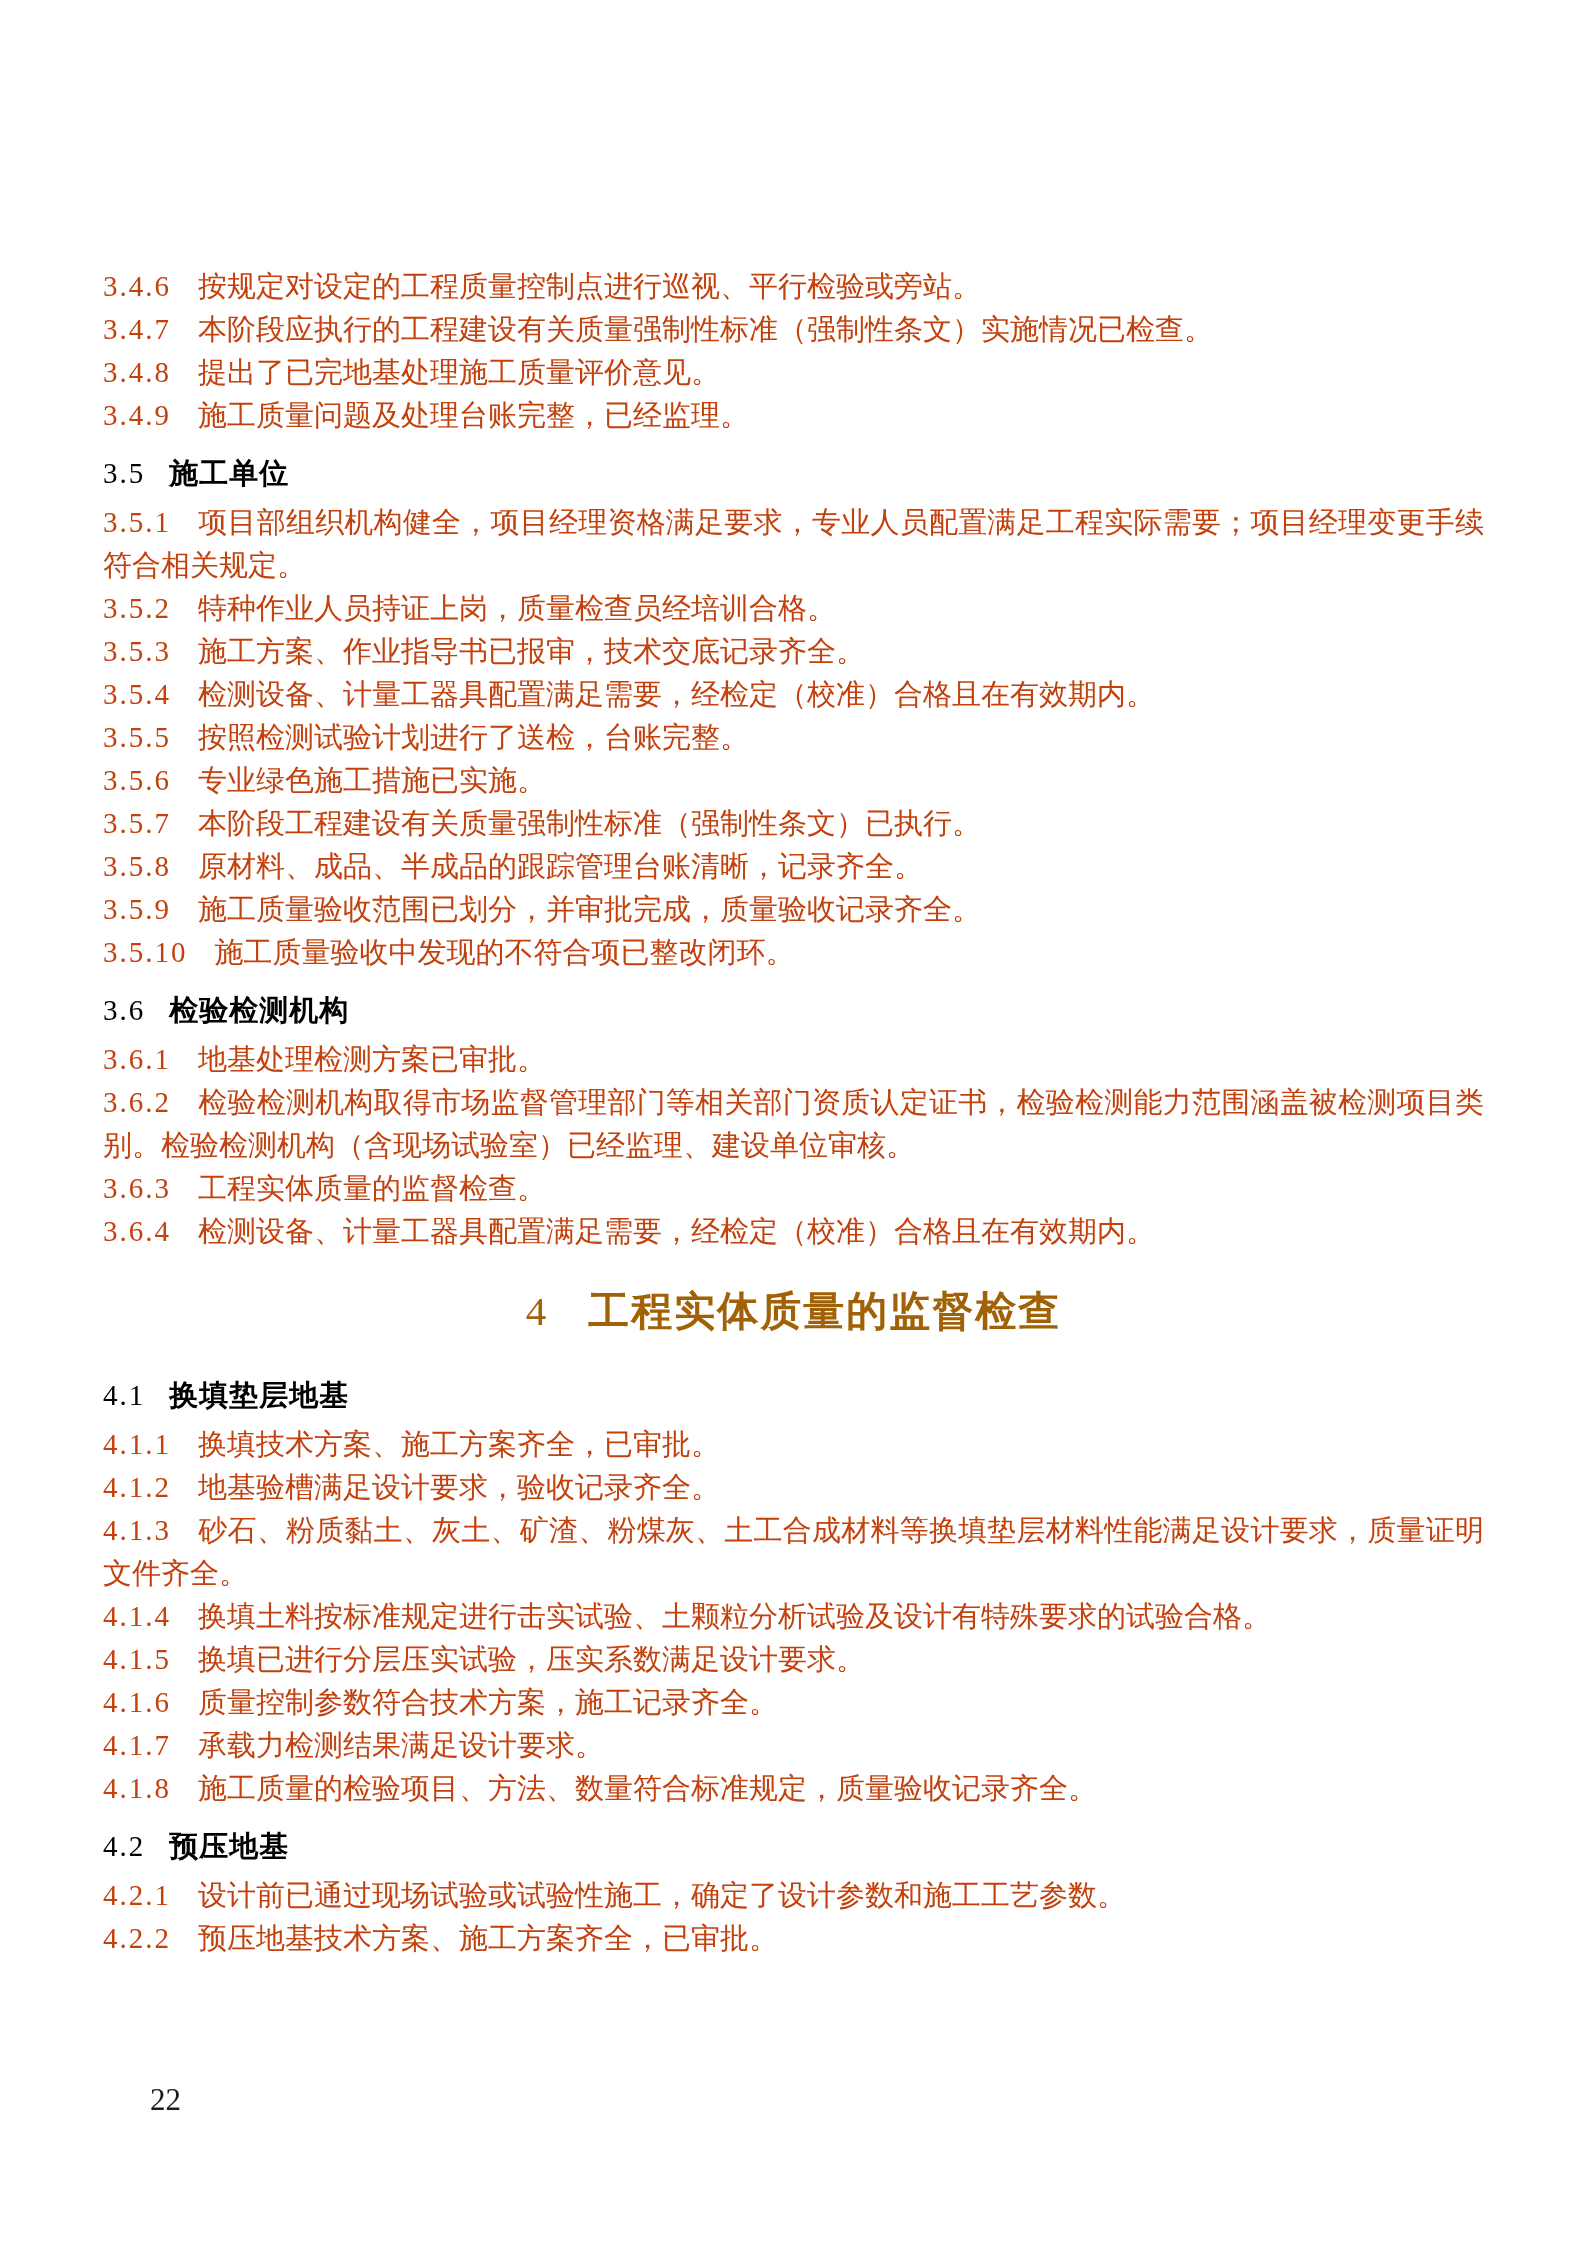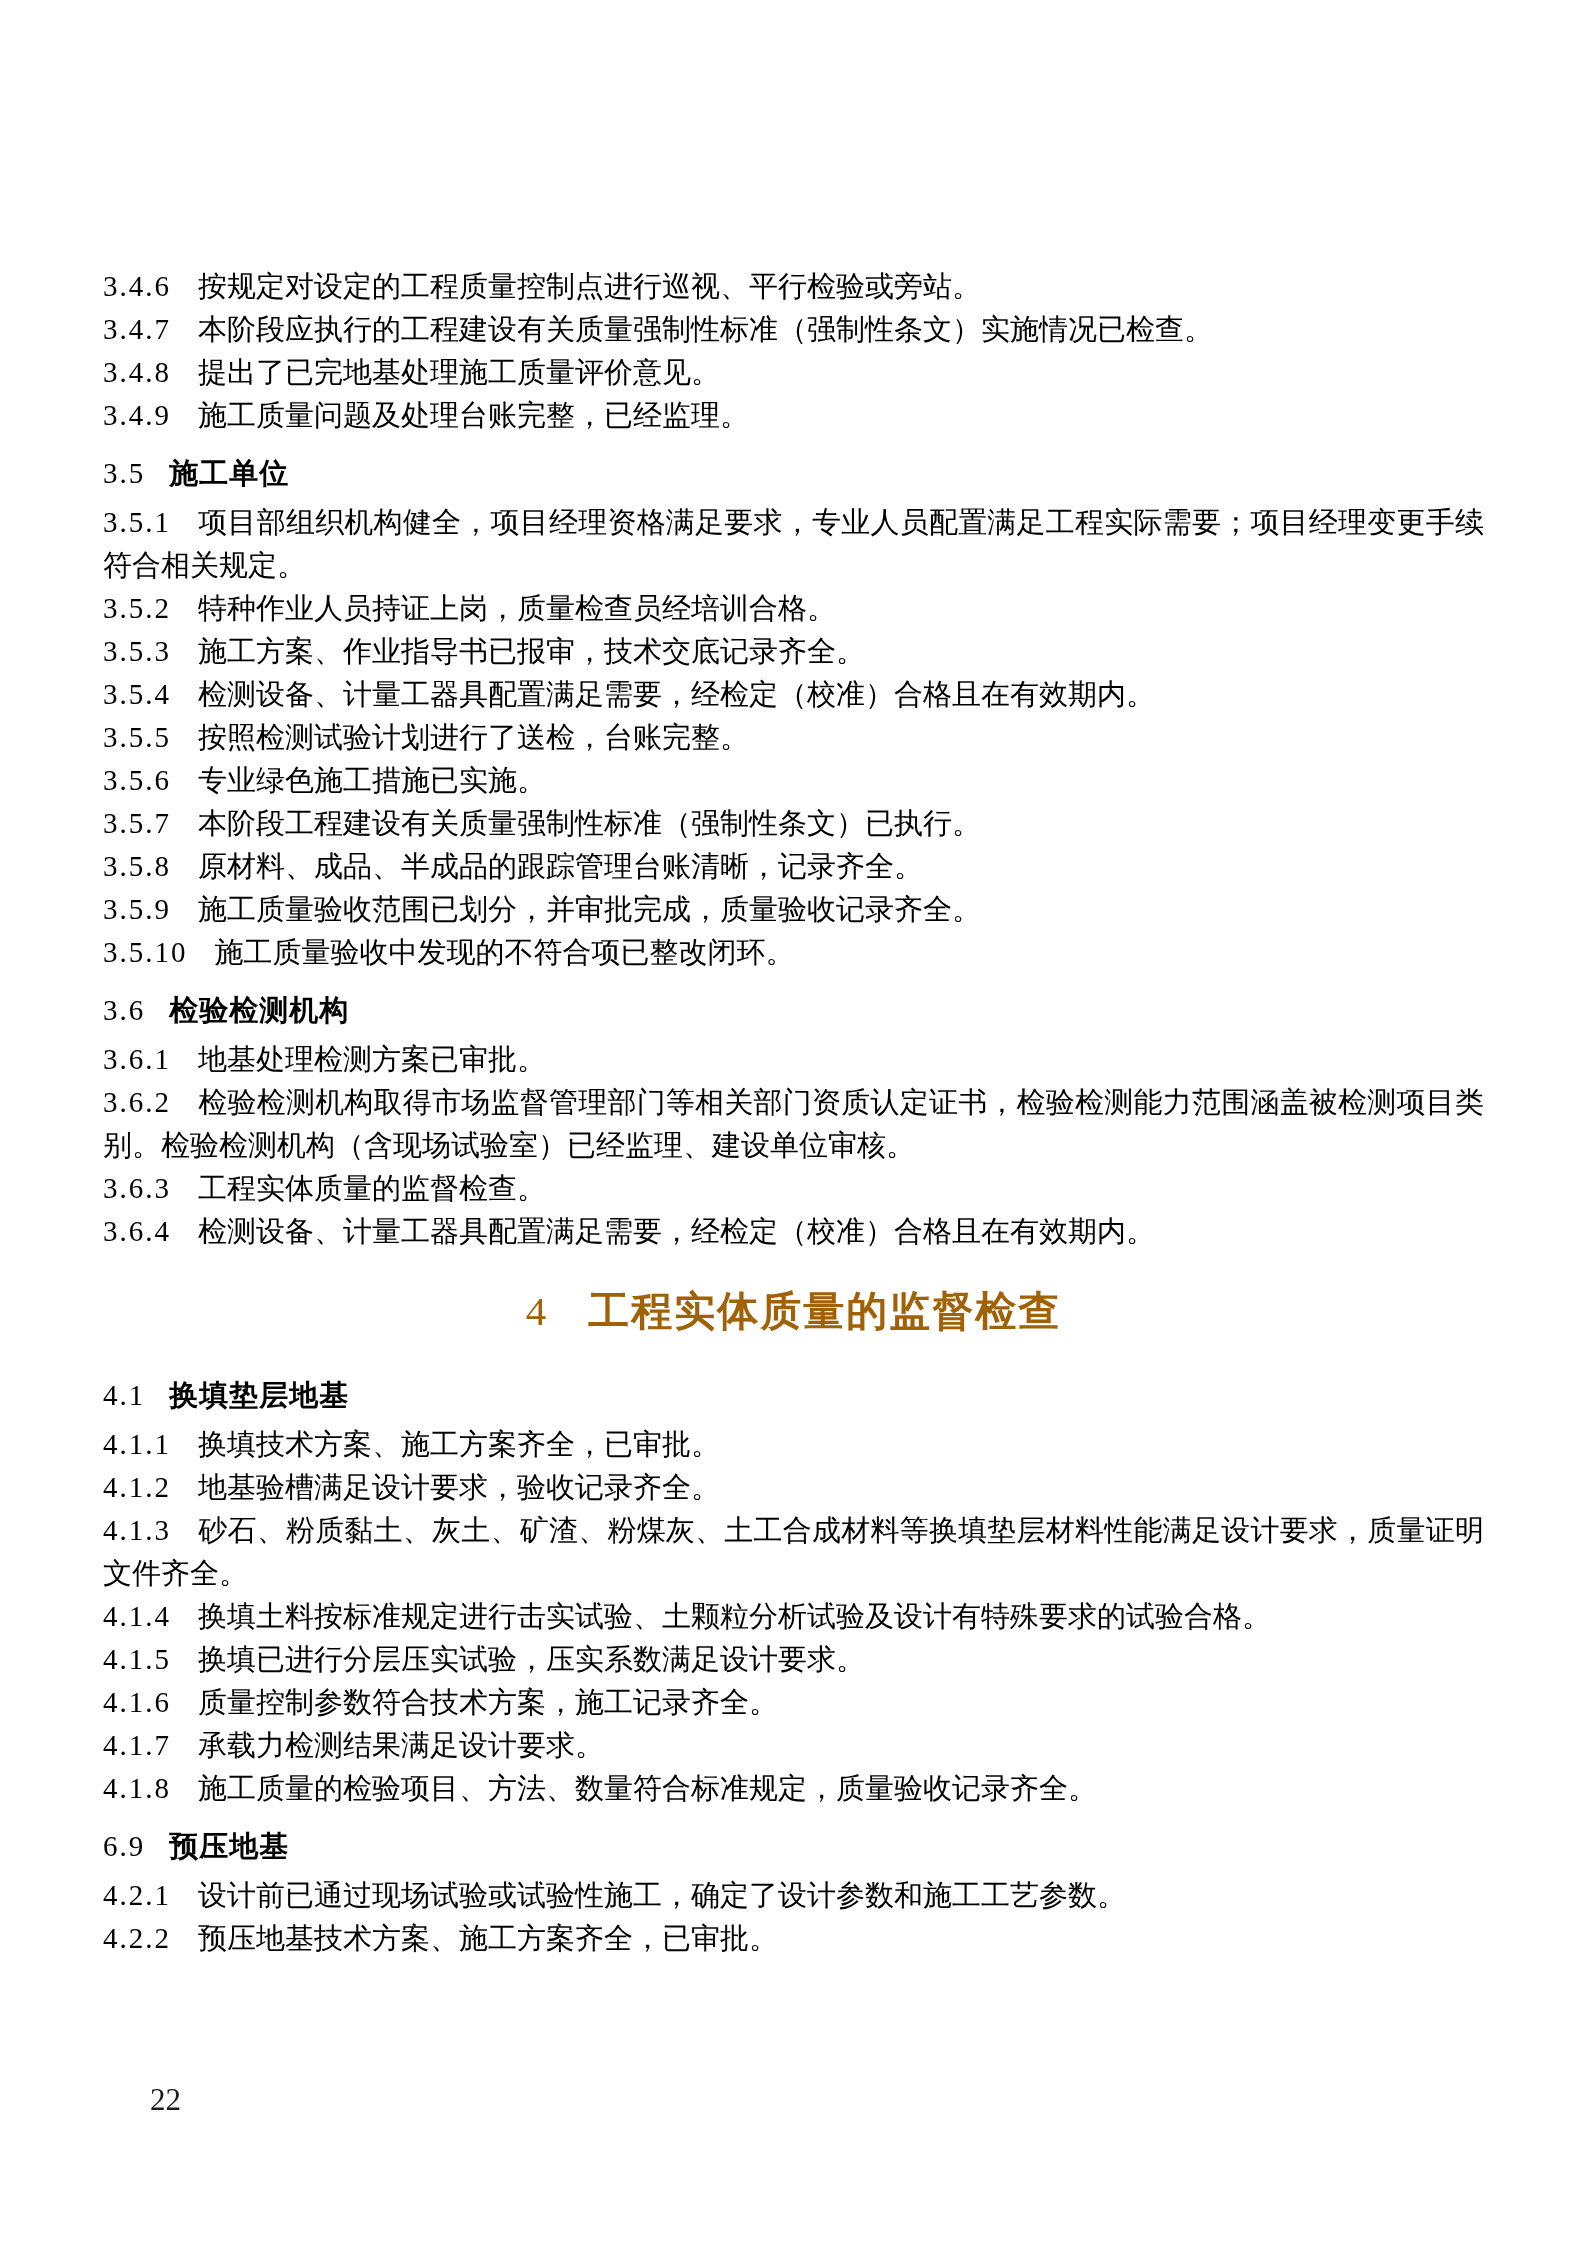--- a/index.html
+++ b/index.html
@@ -21,21 +21,21 @@
     left: 103px;
     width: 1381px;
   }
   
   p.clause {
     margin: 0;
     font-family: "Liberation Serif", "DejaVu Serif", serif;
     font-size: 29px;
     line-height: 43px;
     text-align: justify;
-    color: #000000;
+    color: #c2410c;
   }
   p.clause .num {
     font-family: "Liberation Serif", "DejaVu Serif", serif;
     letter-spacing: 2px;
     margin-right: 27px;
     white-space: nowrap;
   }
   
   h2.section {
     margin: 20px 0 12px 0;
@@ -112,20 +112,20 @@
       <h1 class="chapter"><span class="ch-num">4</span><span class="ch-title">工程实体质量的监督检查</span></h1>
       <h2 class="section"><span class="sec-num">4.1</span><span class="sec-title">换填垫层地基</span></h2>
       <p class="clause"><span class="num">4.1.1</span><span class="text">换填技术方案、施工方案齐全，已审批。</span></p>
       <p class="clause"><span class="num">4.1.2</span><span class="text">地基验槽满足设计要求，验收记录齐全。</span></p>
       <p class="clause"><span class="num">4.1.3</span><span class="text">砂石、粉质黏土、灰土、矿渣、粉煤灰、土工合成材料等换填垫层材料性能满足设计要求，质量证明文件齐全。</span></p>
       <p class="clause"><span class="num">4.1.4</span><span class="text">换填土料按标准规定进行击实试验、土颗粒分析试验及设计有特殊要求的试验合格。</span></p>
       <p class="clause"><span class="num">4.1.5</span><span class="text">换填已进行分层压实试验，压实系数满足设计要求。</span></p>
       <p class="clause"><span class="num">4.1.6</span><span class="text">质量控制参数符合技术方案，施工记录齐全。</span></p>
       <p class="clause"><span class="num">4.1.7</span><span class="text">承载力检测结果满足设计要求。</span></p>
       <p class="clause"><span class="num">4.1.8</span><span class="text">施工质量的检验项目、方法、数量符合标准规定，质量验收记录齐全。</span></p>
-      <h2 class="section"><span class="sec-num">6.9</span><span class="sec-title">预压地基</span></h2>
+      <h2 class="section"><span class="sec-num">4.2</span><span class="sec-title">预压地基</span></h2>
       <p class="clause"><span class="num">4.2.1</span><span class="text">设计前已通过现场试验或试验性施工，确定了设计参数和施工工艺参数。</span></p>
       <p class="clause"><span class="num">4.2.2</span><span class="text">预压地基技术方案、施工方案齐全，已审批。</span></p>
     </main>
   <footer class="page-footer">
     <span>22</span>
   </footer>
 </div>
 
 </body></html>

